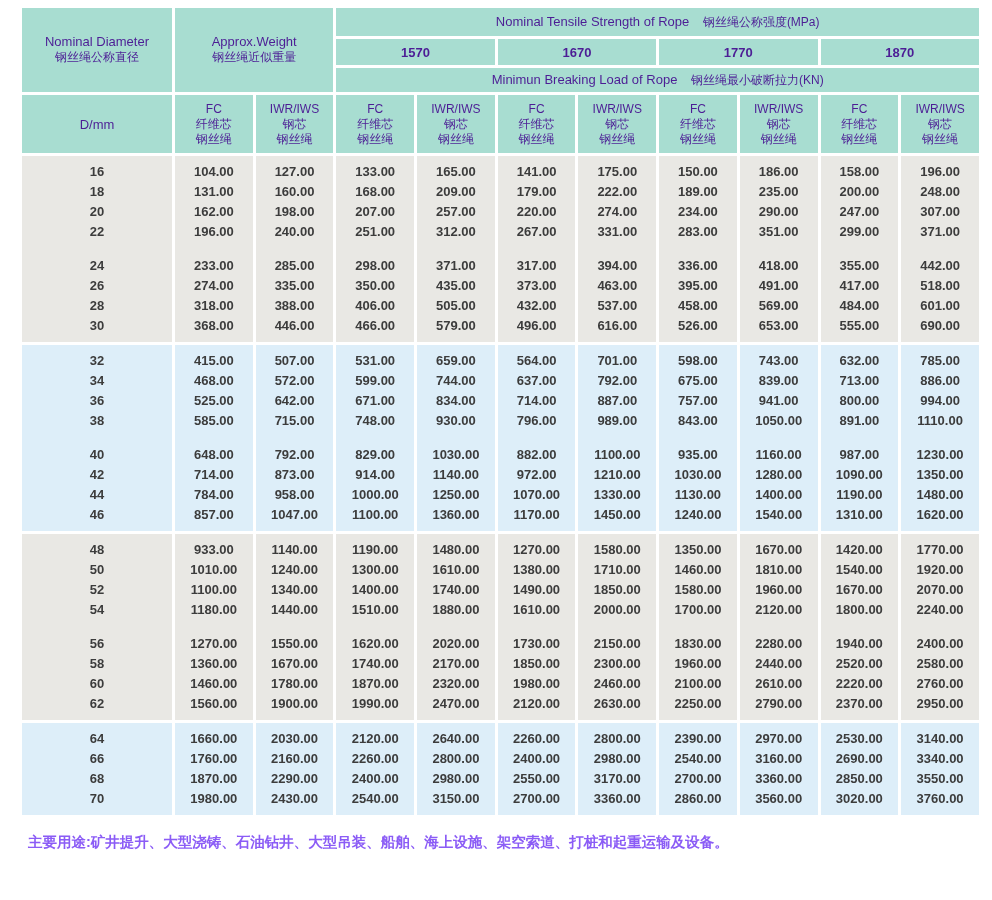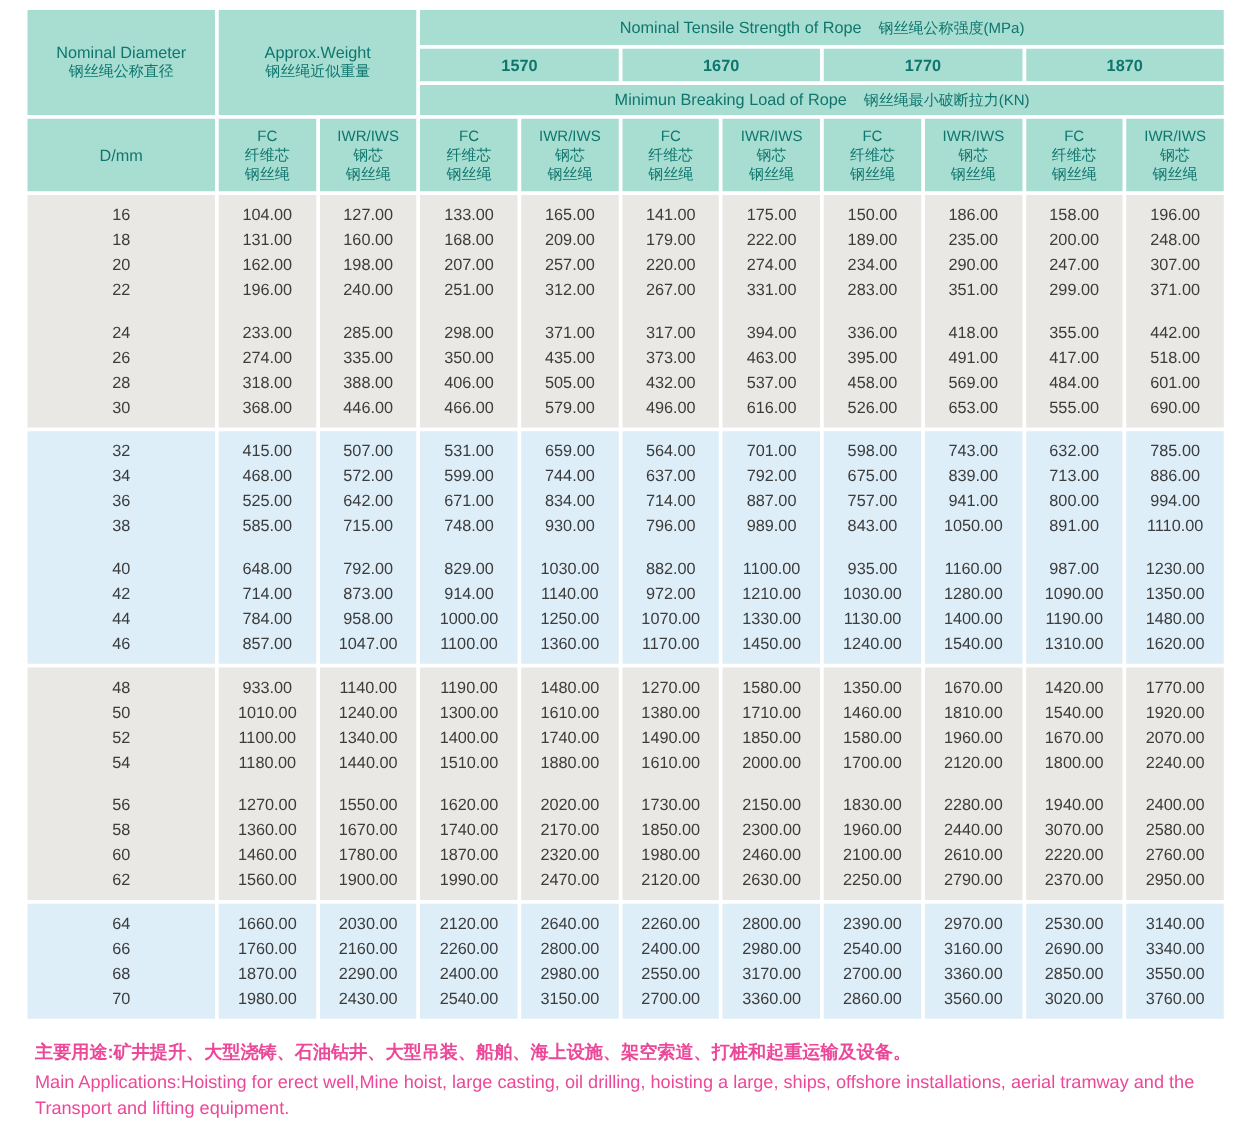--- a/index.html
+++ b/index.html
@@ -19,51 +19,52 @@
     margin: 5px 0 0 19px;
   }
   .spec-table col.col-d { width: 150px; }
   .spec-table td {
     text-align: center;
     vertical-align: middle;
     overflow: hidden;
   }
   td.hdr {
     background: #a8ddd1;
-    color: #0f766e;
+    color: #4c1d95;
     font-size: 13px;
   }
   td.hdr .cn { font-size: 12px; display: block; }
   td.hdr .en { display: block; }
   td.hdr.inline-pair .en, td.hdr.inline-pair .cn { display: inline; }
   td.hdr.inline-pair .cn { margin-left: 10px; }
   tr.row-a td { height: 26px; }
   tr.row-b td { height: 24px; font-size: 13px; font-weight: bold; }
   tr.row-c td { height: 22px; margin-top: 44px; }
   tr.row-d td { height: 56px; }
   td.pair-label {
     white-space: pre-line;
     font-size: 12px;
     line-height: 15px;
   }
   td.band {
     vertical-align: top;
     padding: 6px 0;
     font-size: 13px;
+    font-weight: bold;
   }
   td.band .line { line-height: 20px; height: 20px; }
   td.band .spacer { height: 14px; }
   td.gray { background: #e9e8e4; }
   td.blue { background: #ddeef9; margin-top: 32px; }
   .footer {
     margin: 14px 0 0 28px;
     width: 942px;
     font-size: 14.5px;
     line-height: 21px;
-    color: #ec4899;
+    color: #8b5cf6;
   }
   .footer .cn-line { font-weight: bold; margin-bottom: 3px; }
 </style>
 </head>
 <body>
 
 <table class="spec-table">
   <colgroup>
     <col class="col-d">
     <col>
@@ -485,21 +486,21 @@
           <div class="line">2610.00</div>
           <div class="line">2790.00</div>
         </td>
         <td class="band gray">
           <div class="line">1420.00</div>
           <div class="line">1540.00</div>
           <div class="line">1670.00</div>
           <div class="line">1800.00</div>
           <div class="spacer"></div>
           <div class="line">1940.00</div>
-          <div class="line">3070.00</div>
+          <div class="line">2520.00</div>
           <div class="line">2220.00</div>
           <div class="line">2370.00</div>
         </td>
         <td class="band gray">
           <div class="line">1770.00</div>
           <div class="line">1920.00</div>
           <div class="line">2070.00</div>
           <div class="line">2240.00</div>
           <div class="spacer"></div>
           <div class="line">2400.00</div>
@@ -574,14 +575,13 @@
           <div class="line">3340.00</div>
           <div class="line">3550.00</div>
           <div class="line">3760.00</div>
         </td>
       </tr>
     </tbody>
 </table>
 
 <div class="footer">
   <div class="cn-line">主要用途:矿井提升、大型浇铸、石油钻井、大型吊装、船舶、海上设施、架空索道、打桩和起重运输及设备。</div>
-  <div class="en-line">Main Applications:Hoisting for erect well,Mine hoist, large casting, oil drilling, hoisting a large, ships, offshore installations, aerial tramway and the Transport and lifting equipment.</div>
 </div>
 
 </body></html>

